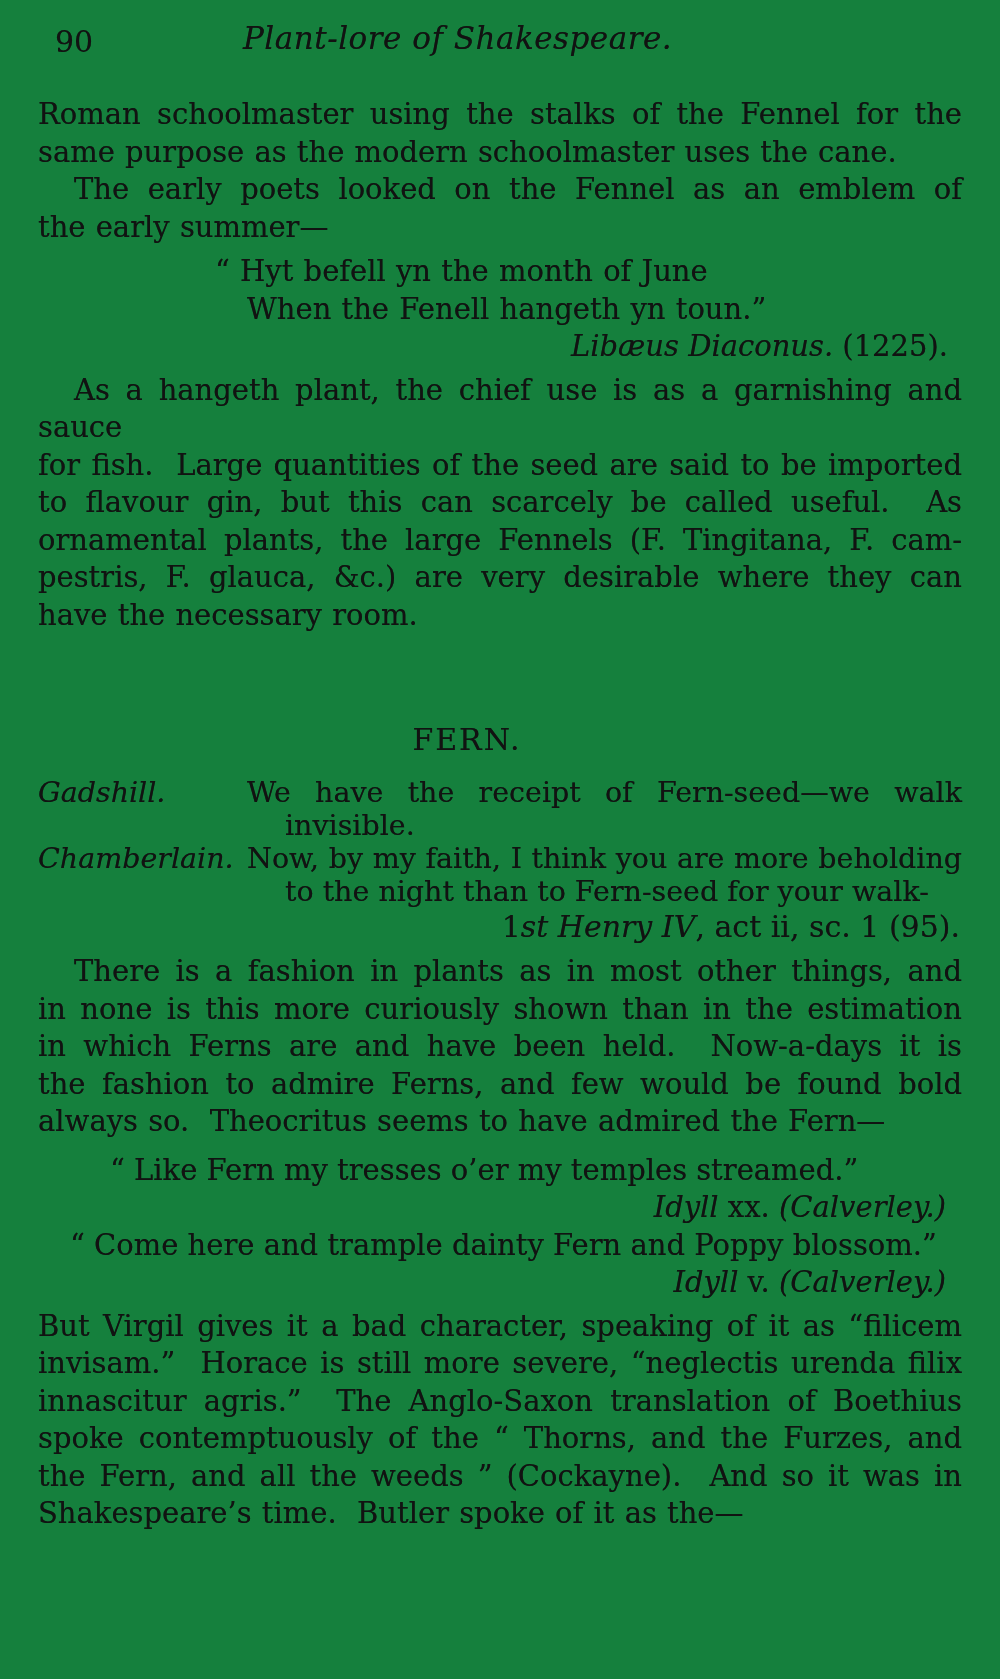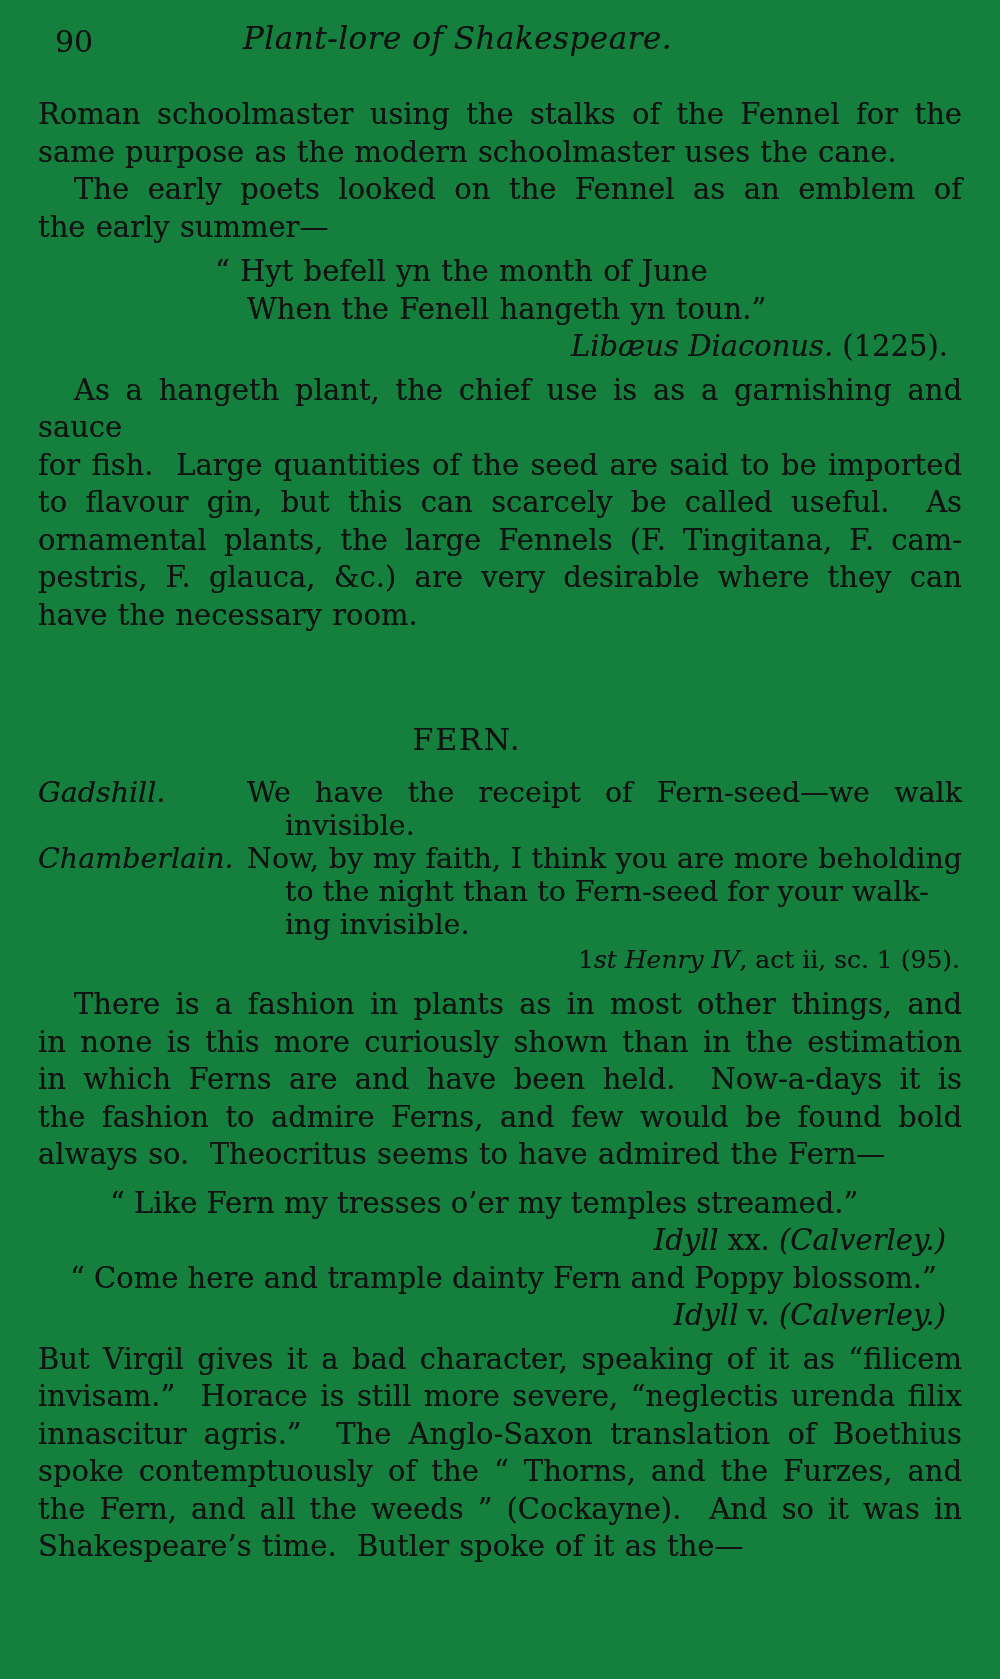--- a/index.html
+++ b/index.html
@@ -76,21 +76,21 @@
     font-size: 28.5px;
     line-height: 33px;
     white-space: nowrap;
   }
   .dj { text-align: justify; text-align-last: justify; white-space: normal; }
   .dcont { padding-left: 38px; }
 
   .citation {
     text-align: right;
     padding-right: 2px;
-    font-size: 25px;
+    font-size: 30px;
     line-height: 37px;
   }
 
   .para-fashion { margin-top: 8px; }
 
   .quote-block { }
   .q-text {
     font-size: 29px;
     line-height: 37.5px;
     white-space: nowrap;
@@ -145,21 +145,20 @@
         <div class="dspeech">
           <div class="dline dj">We have the receipt of Fern-seed—we walk</div>
           <div class="dline dcont">invisible.</div>
         </div>
       </div>
       <div class="drow">
         <div class="dspeaker">Chamberlain.</div>
         <div class="dspeech">
           <div class="dline dj">Now, by my faith, I think you are more beholding</div>
           <div class="dline dcont">to the night than to Fern-seed for your walk-</div>
-          <div class="dline dcont">ing invisible.</div>
         </div>
       </div>
     </div>
 
     <div class="citation"><span>1</span><span class="it">st Henry IV</span><span>, act ii, sc. 1 (95).</span></div>
 
     <div class="para-fashion">
       <div class="bline j ind">There is a fashion in plants as in most other things, and</div>
       <div class="bline j">in none is this more curiously shown than in the estimation</div>
       <div class="bline j">in which Ferns are and have been held.&nbsp; Now-a-days it is</div>

